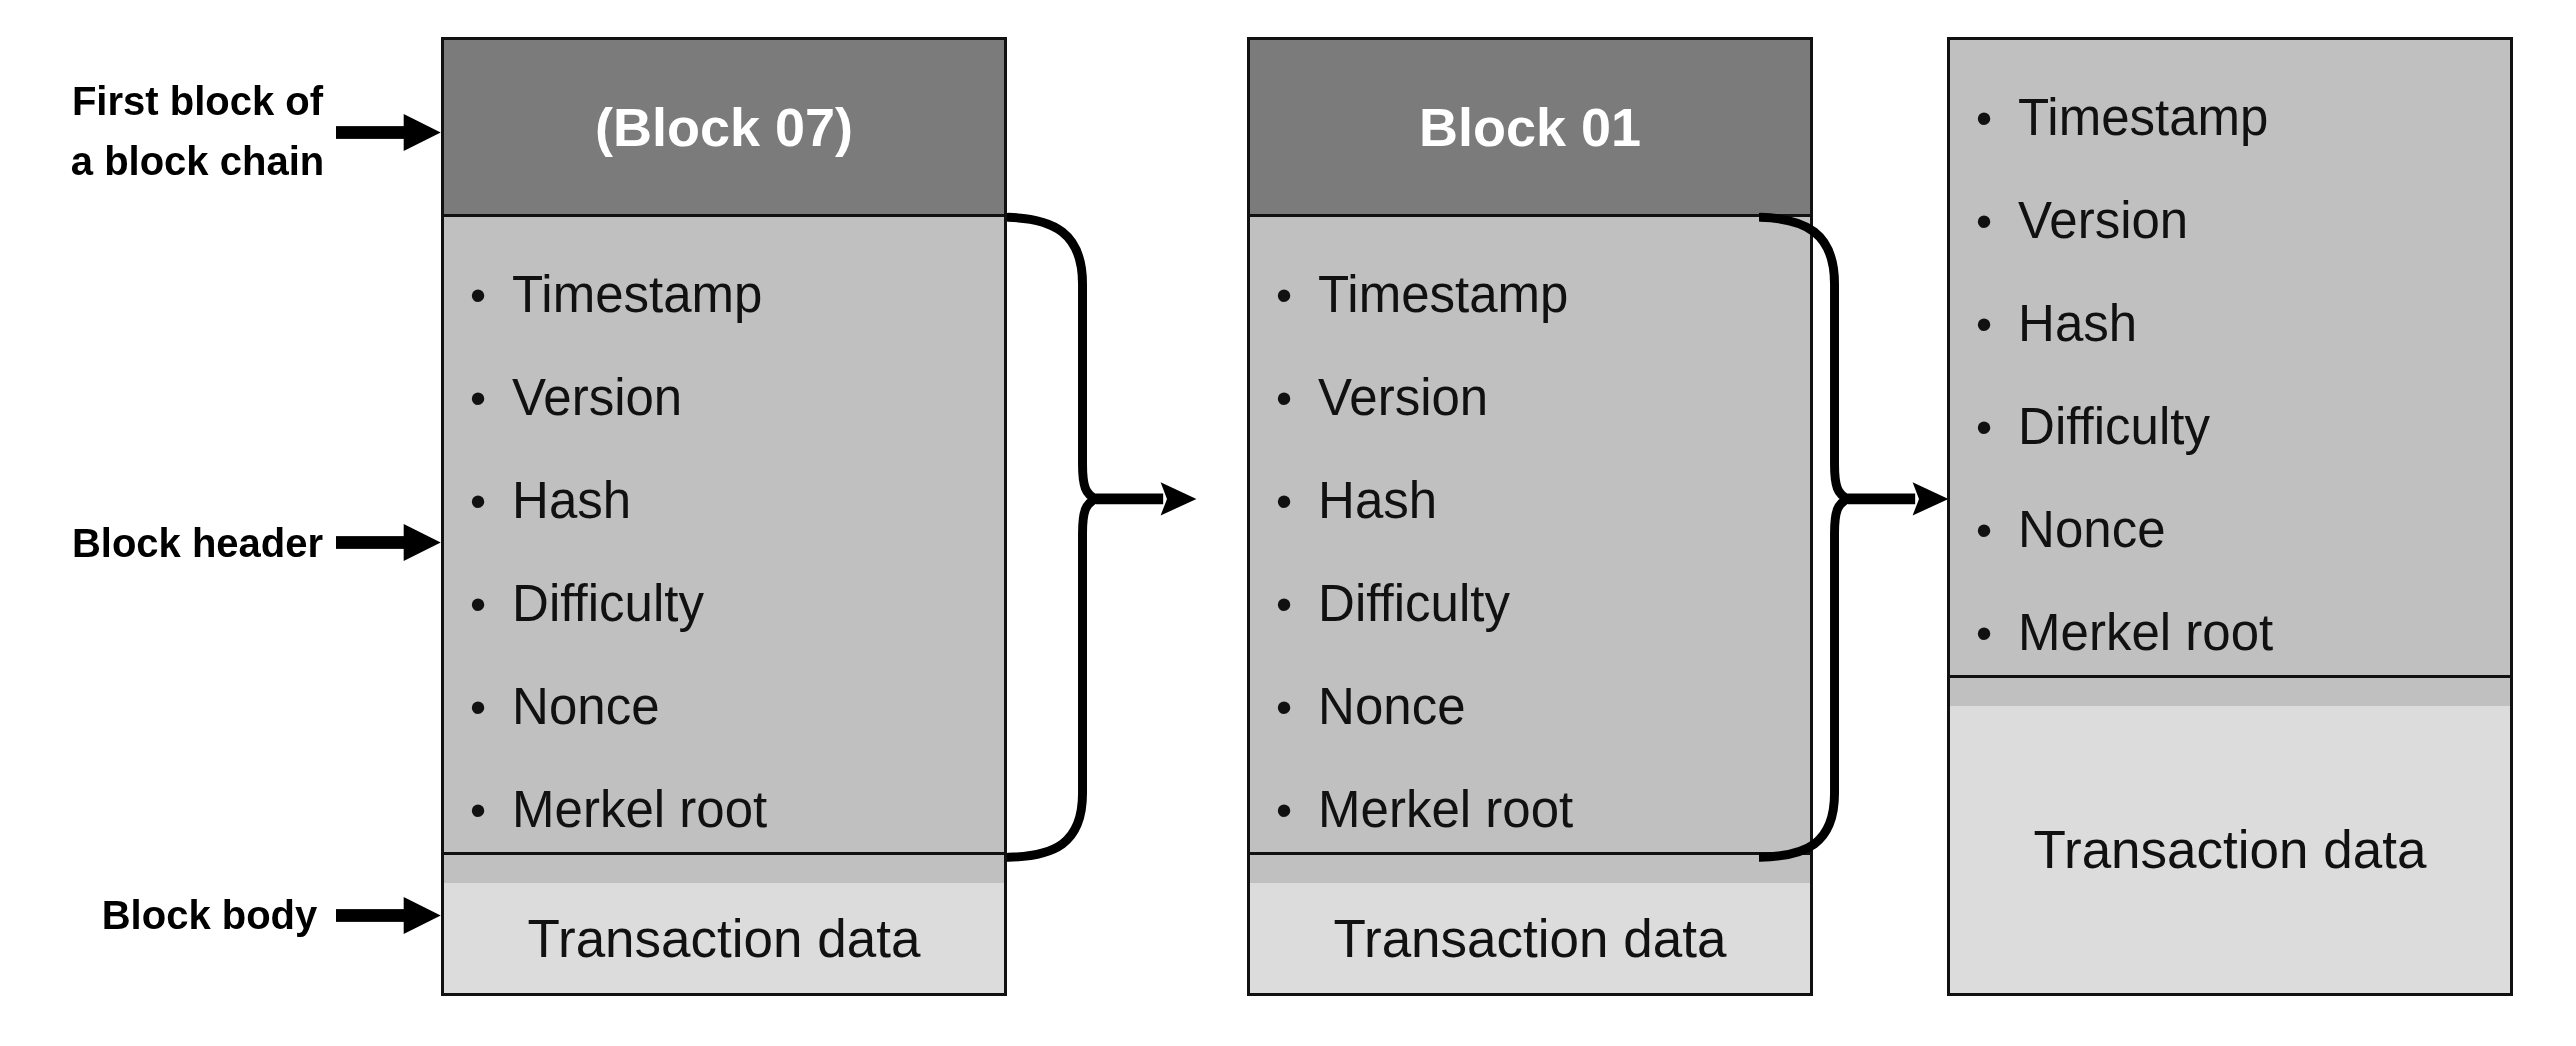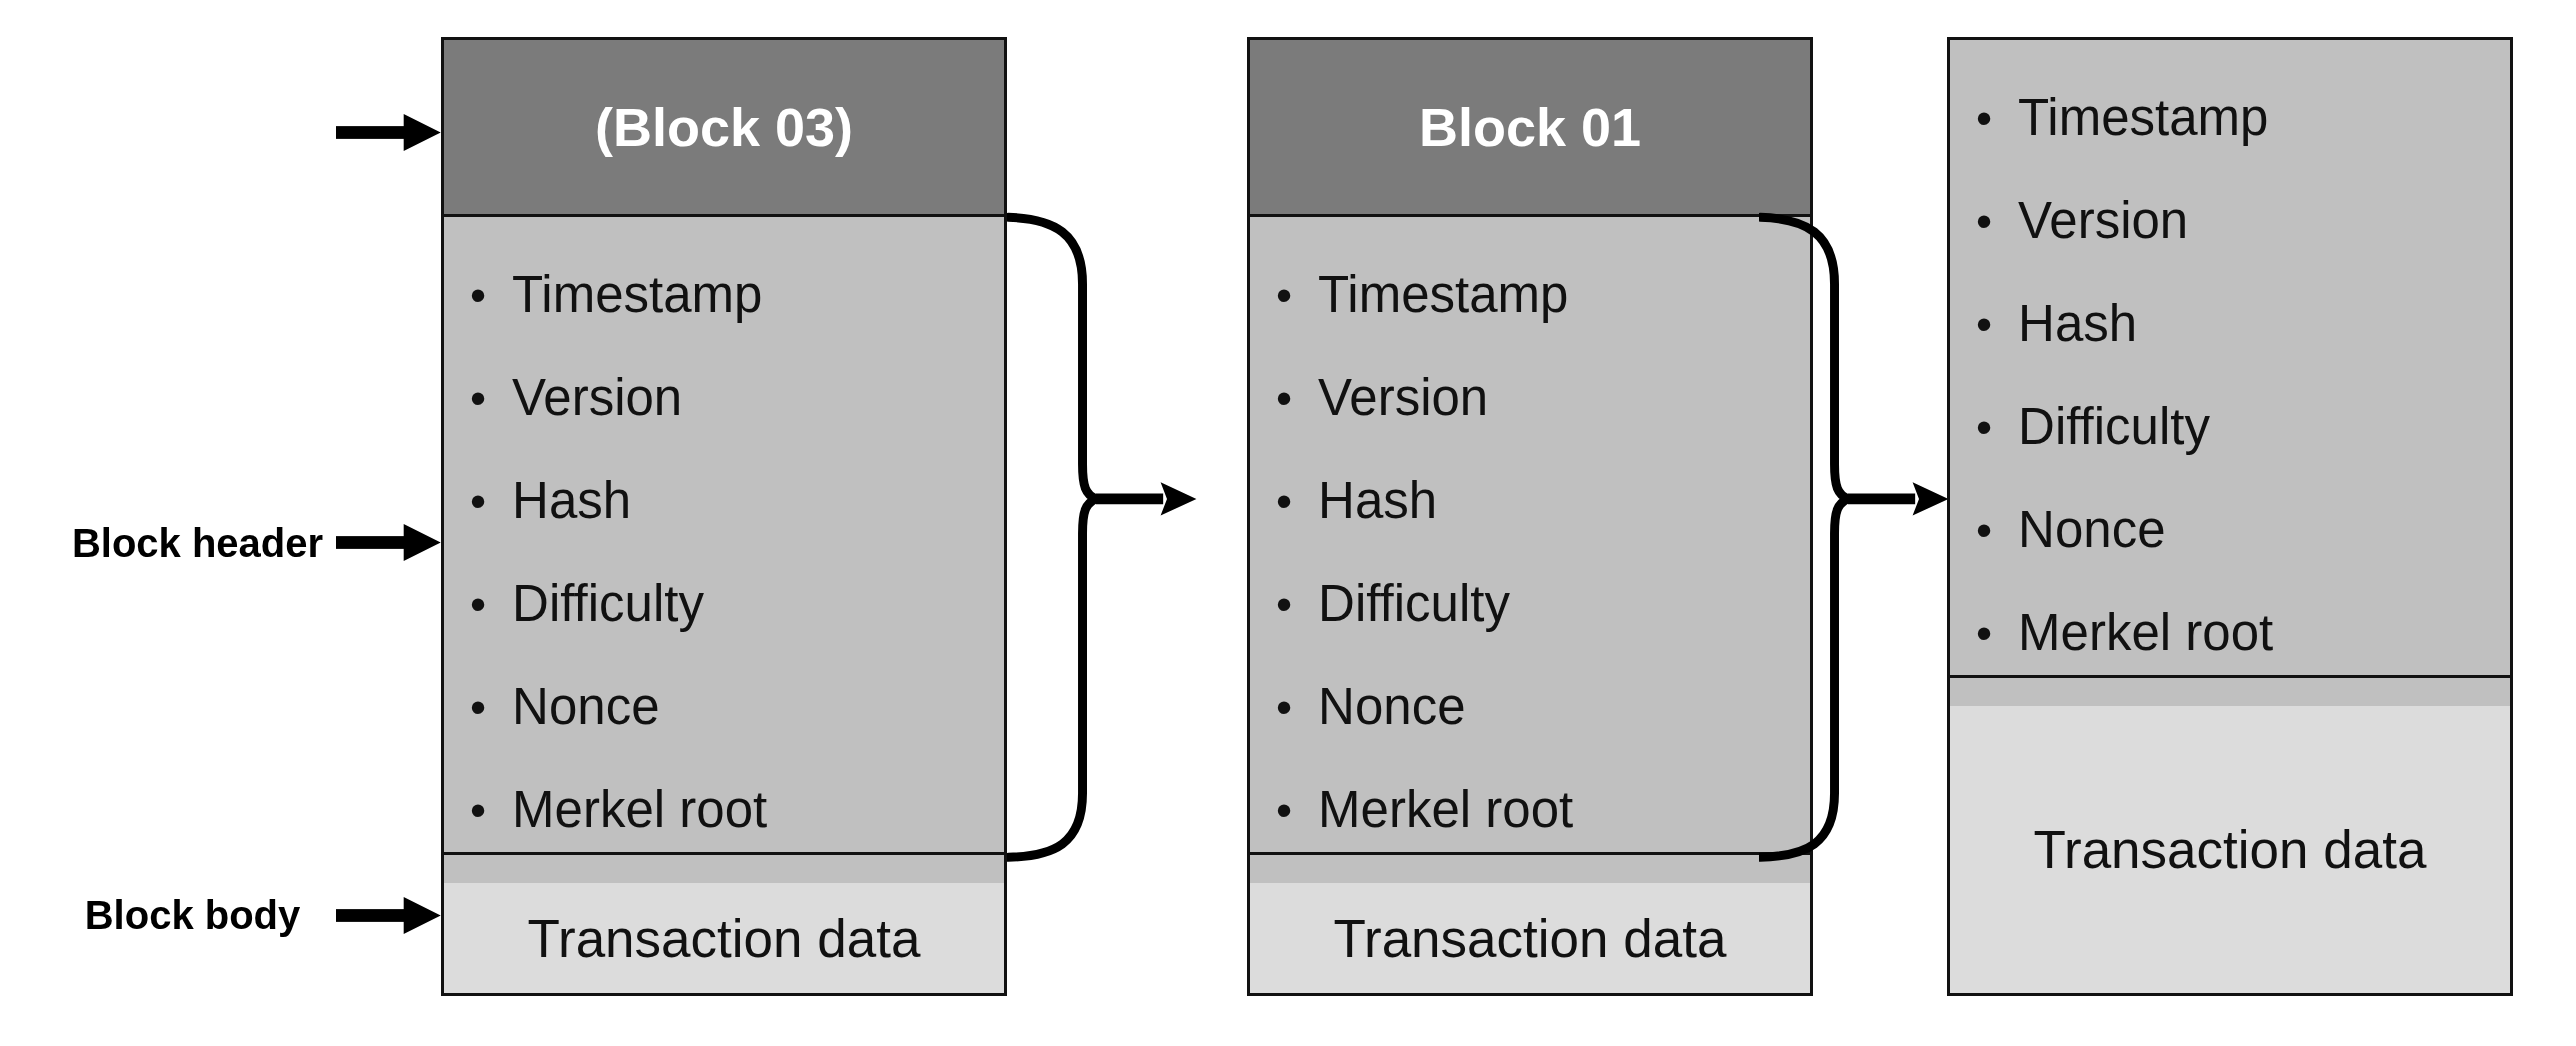--- a/index.html
+++ b/index.html
@@ -82,43 +82,47 @@
     font-size:53px;
     margin-top:28px;
   }
   .connector{position:absolute;top:192px;width:192px;height:706px;}
 </style>
 </head>
 <body>
 
 <div class="canvas">
 
+  <div class="side-label" style="left:37px;top:71px;">
+    <span class="line">First block of</span>
+    <span class="line">a block chain</span>
+  </div>
   <div class="side-label" style="left:37px;top:513px;">
     <span class="line">Block header</span>
   </div>
-  <div class="side-label" style="left:32px;top:885px;">
+  <div class="side-label" style="left:49px;top:885px;">
     <span class="line">Block body</span>
   </div>
 
   <svg class="label-arrow" style="left:336px;top:110px;" viewBox="0 0 166 70">
     <rect x="0" y="25" width="110" height="20" fill="#000"></rect>
     <polygon points="106,6 164,35 106,64" fill="#000"></polygon>
   </svg>
   <svg class="label-arrow" style="left:336px;top:520px;" viewBox="0 0 166 70">
     <rect x="0" y="25" width="110" height="20" fill="#000"></rect>
     <polygon points="106,6 164,35 106,64" fill="#000"></polygon>
   </svg>
   <svg class="label-arrow" style="left:336px;top:893px;" viewBox="0 0 166 70">
     <rect x="0" y="25" width="110" height="20" fill="#000"></rect>
     <polygon points="106,6 164,35 106,64" fill="#000"></polygon>
   </svg>
 
   <div class="block" style="left:441px;">
     <div class="title-bar">
-      <span class="title-line hide-if-empty">(Block 03)</span>
+      <span class="title-line hide-if-empty">(Block 07)</span>
     </div>
     <div class="header-area">
       <div class="header-item">
           <span class="bullet">•</span>
           <span>Timestamp</span>
         </div>
       <div class="header-item">
           <span class="bullet">•</span>
           <span>Version</span>
         </div>

